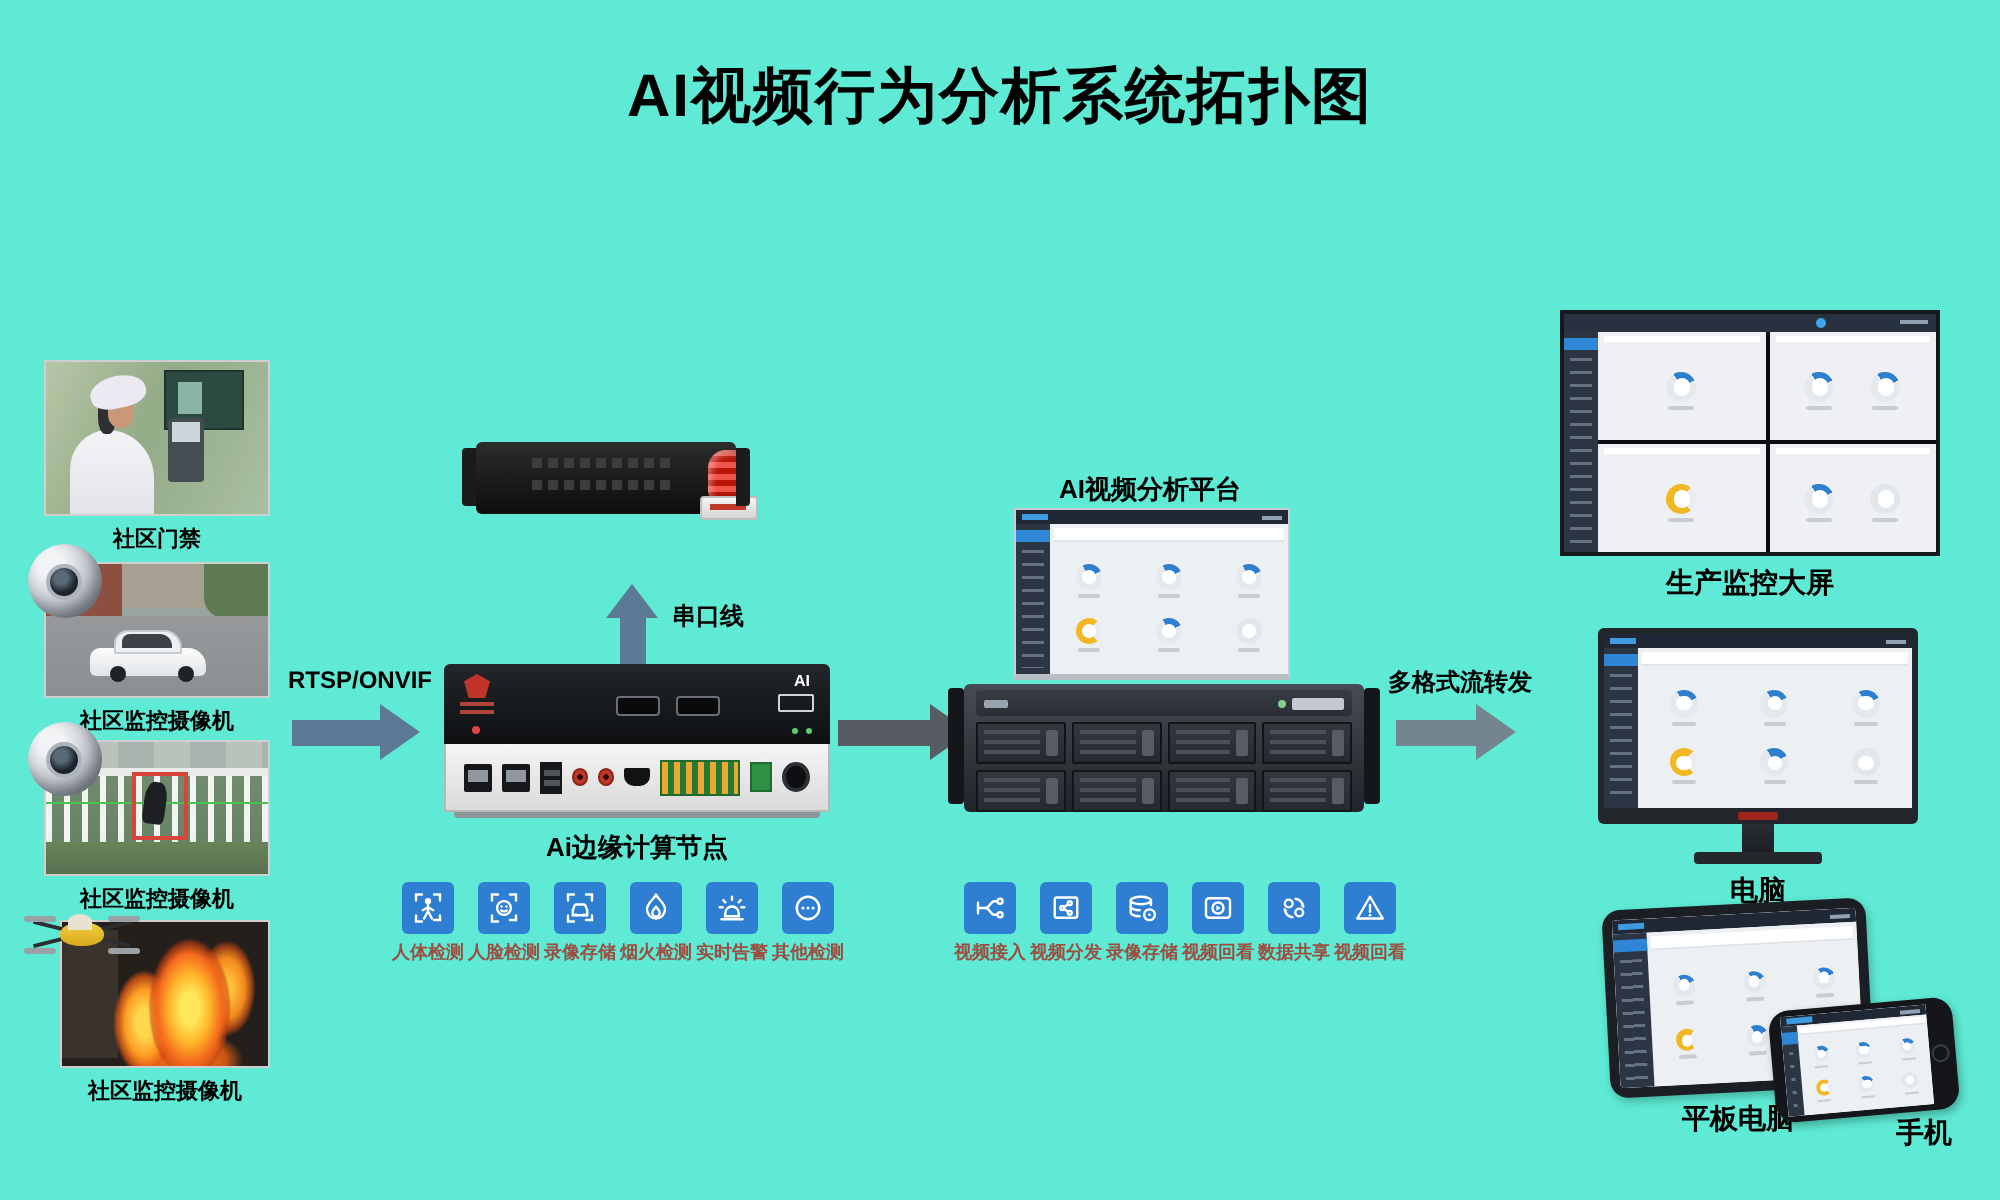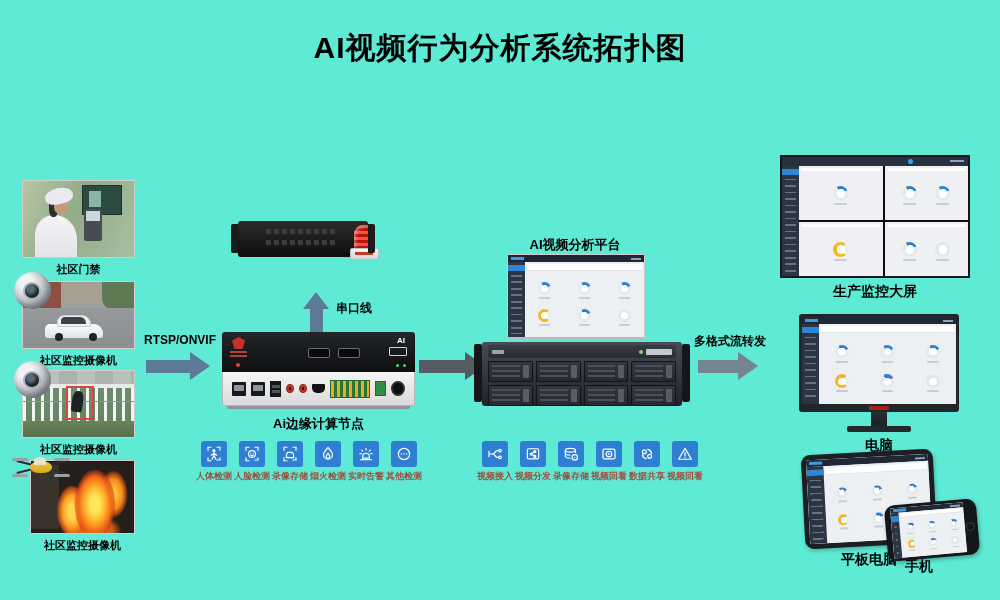--- a/index.html
+++ b/index.html
@@ -655,15 +655,15 @@
                   <span class="gauge gauge-w"></span>
                   <span class="gline"></span>
                 </span>
               </div>
           </div>
         </div>
       </div>
     </div>
     <div class="phone-btn"></div>
   </div>
-  <div class="abs dev-label" style="left:884px;top:558px;width:70px;font-size:14px;">手机</div>
+  <div class="abs dev-label" style="left:927px;top:558px;width:70px;font-size:14px;">手机</div>
 
 </div>
 
 </body></html>

